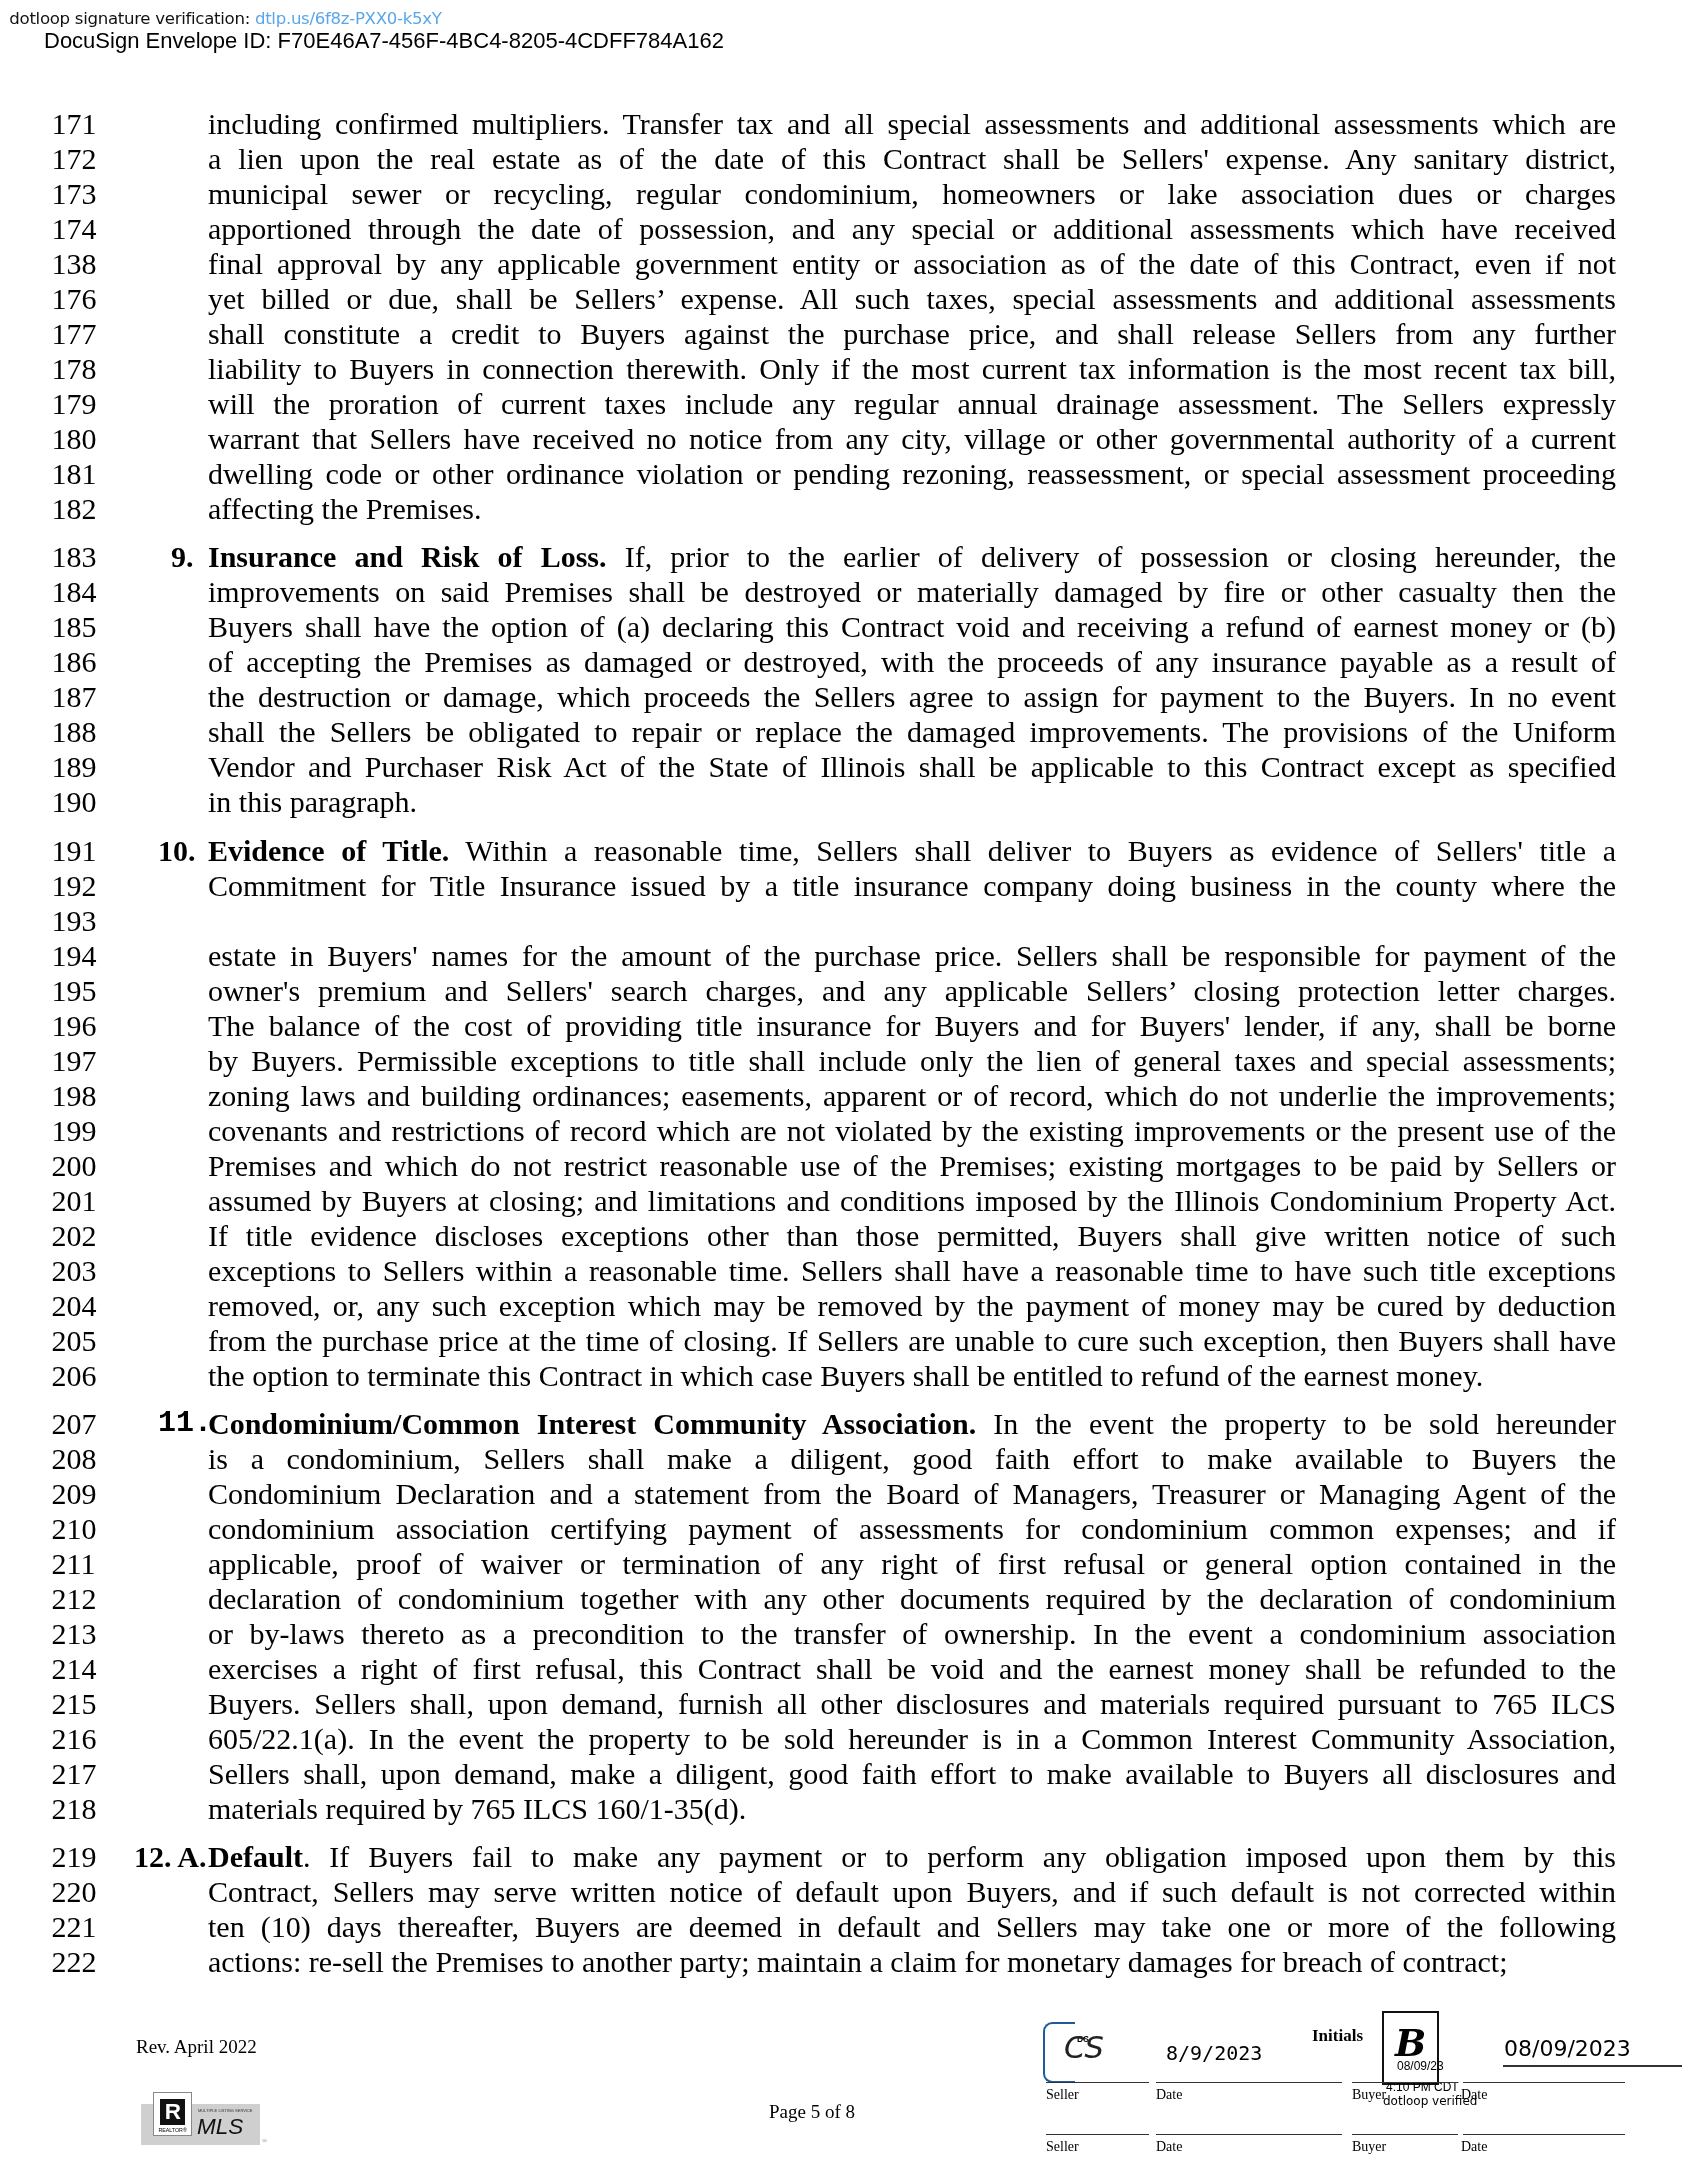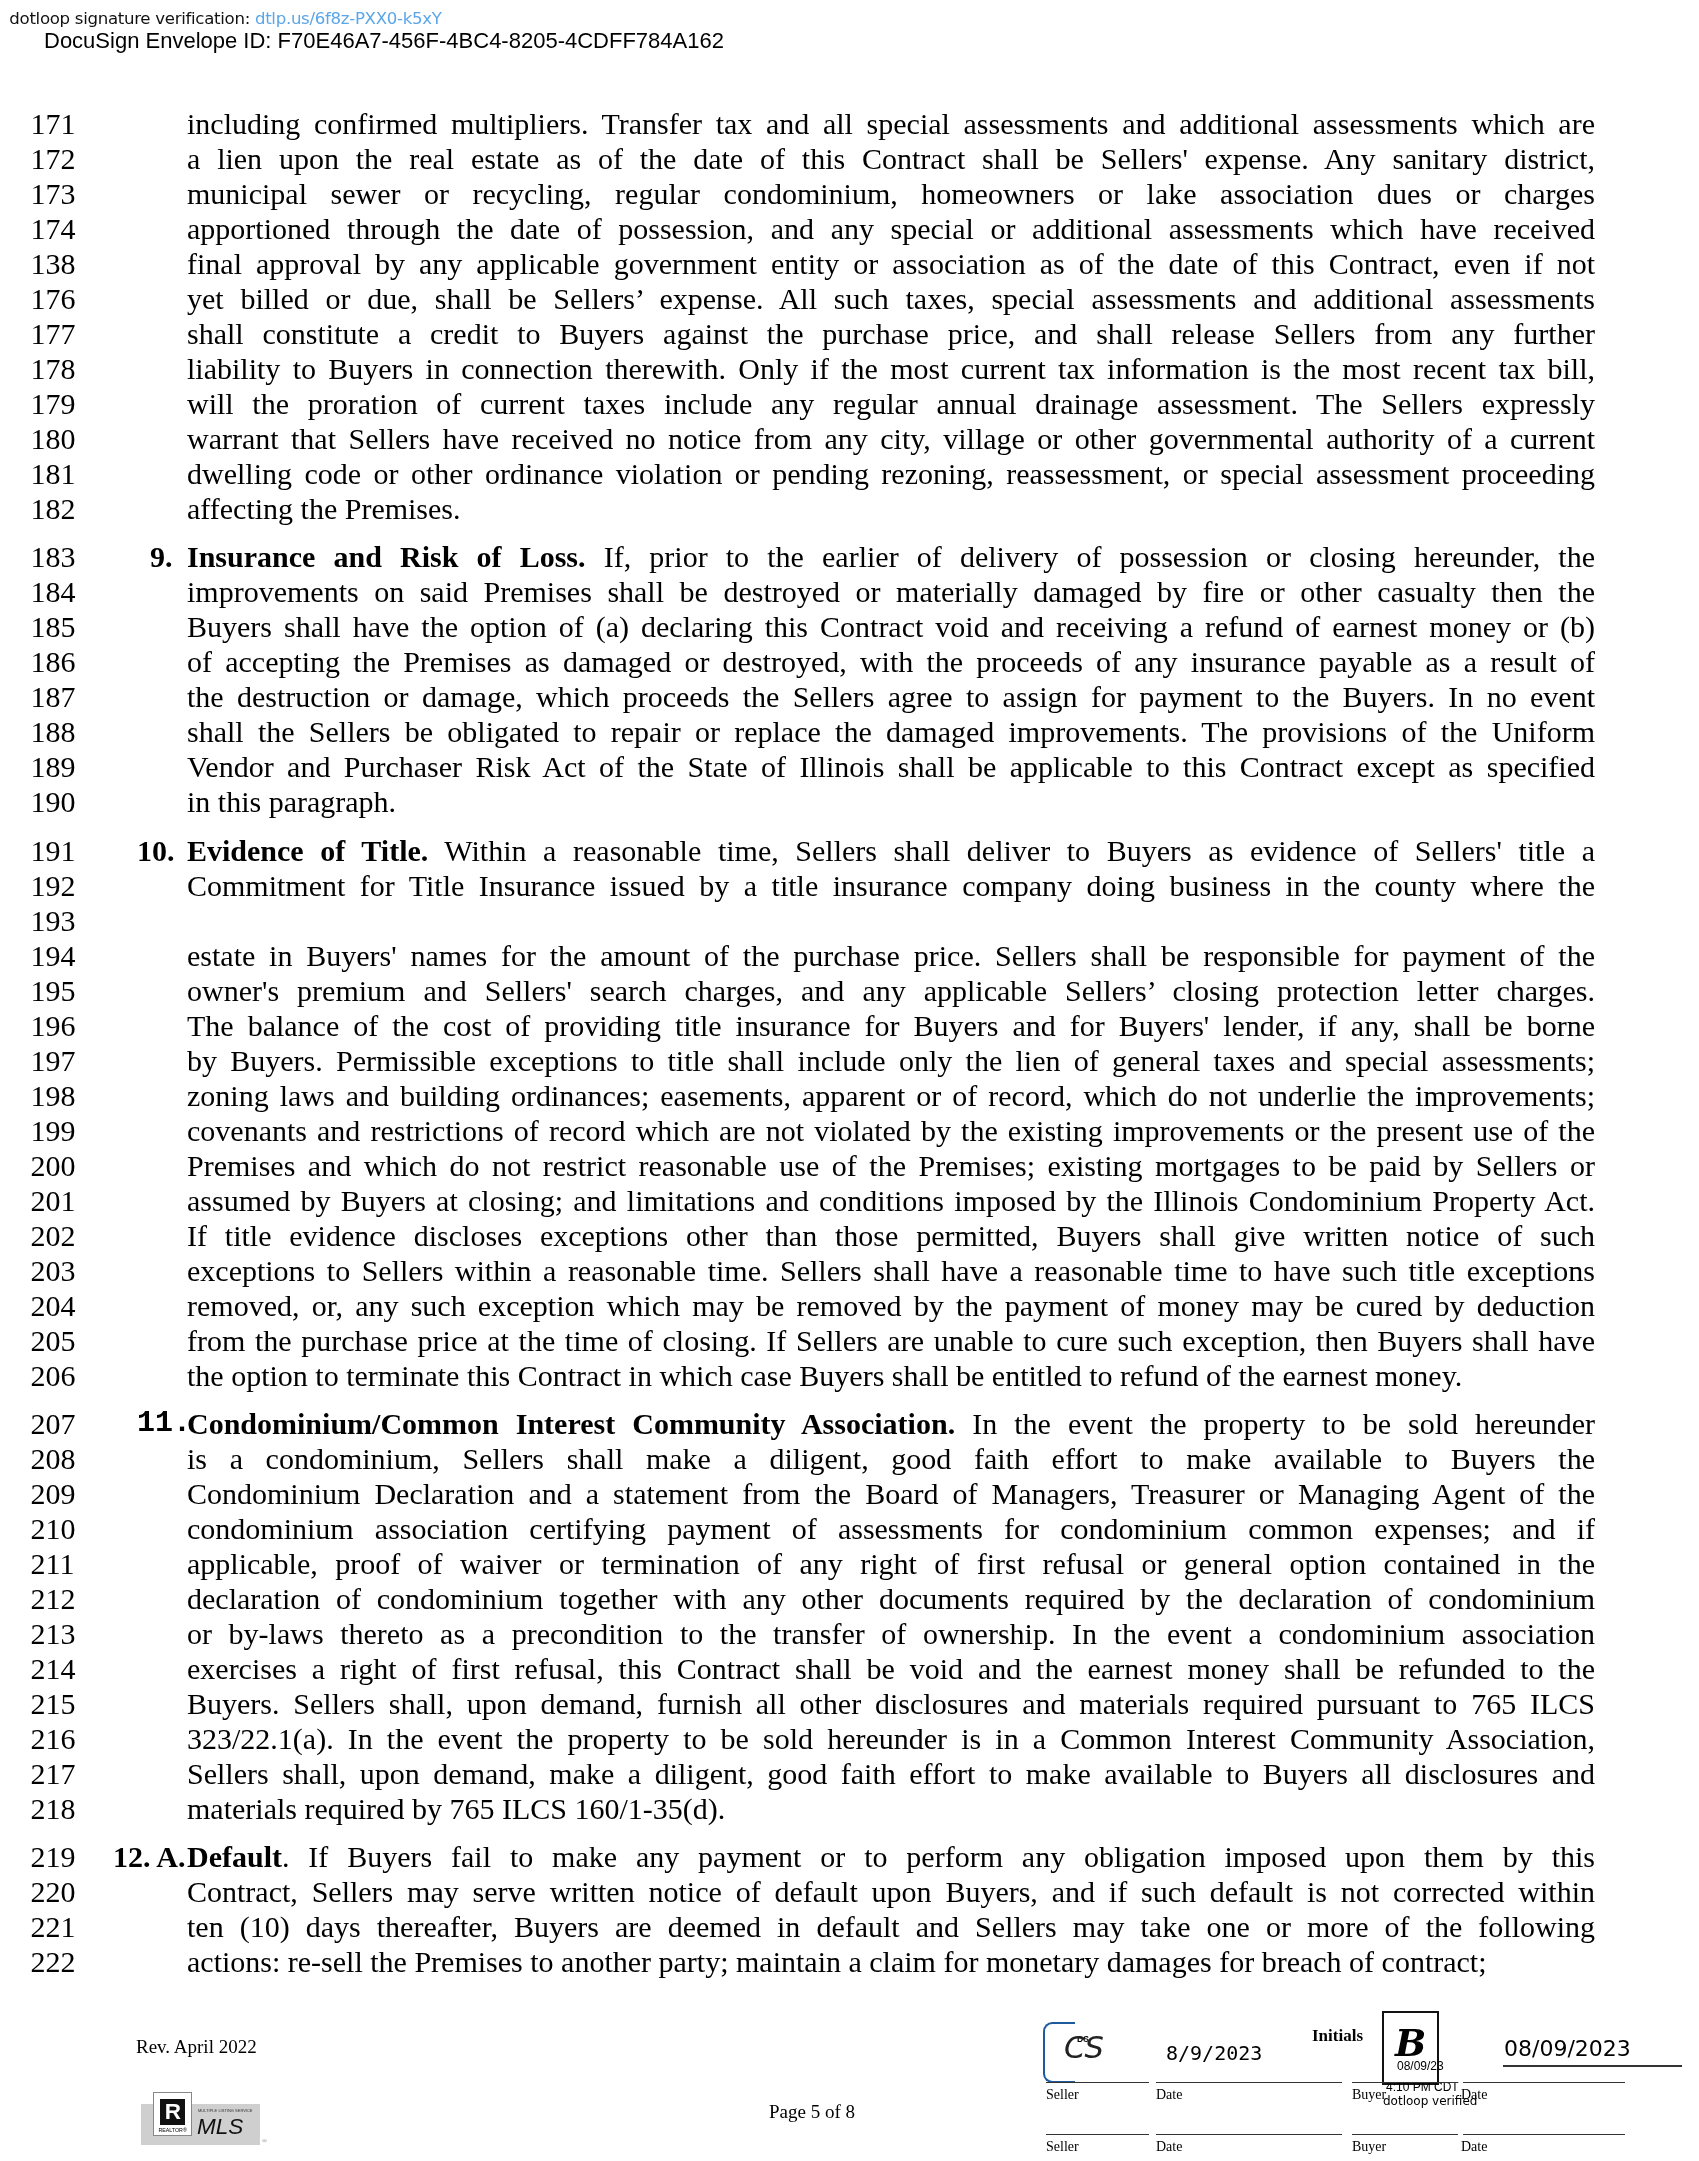--- a/index.html
+++ b/index.html
@@ -1,21 +1,21 @@
 <!DOCTYPE html>
 <html style="font-size:10.6px"><head>
 <meta charset="utf-8">
 <style>
   html, body { margin: 0; padding: 0; background: #ffffff; }
   body { width: 1700px; height: 2161px; position: relative; overflow: hidden; font-family: "Liberation Serif", serif; color: #000; }
   .verif { position: absolute; left: 9.3px; top: 9.3px; font-family: "DejaVu Sans", sans-serif; font-size: 16.6px; color: #111; letter-spacing: -0.3px; }
   .verif a { color: #5aa6e8; text-decoration: none; }
   .envelope { position: absolute; left: 44px; top: 28px; font-family: "Liberation Sans", sans-serif; font-size: 22px; color: #000; }
   .doc { position: absolute; left: 0; top: 106px; width: 1700px; }
-  .section { margin-bottom: 13.3px; }
+  .section { margin-bottom: 13.3px; margin-left: 21px; }
   .line { position: relative; height: 35px; font-size: 30px; line-height: 35px; }
   .ln { position: absolute; left: 30.5px; width: 60px; text-align: left; }
   .txt { position: absolute; left: 187px; width: 1408px; text-align: justify; text-align-last: justify; white-space: nowrap; overflow: visible; }
   .txt.last { text-align-last: left; }
   .num { position: absolute; font-weight: bold; }
   b { font-weight: bold; }
   .footer-rev { position: absolute; left: 136px; top: 2036px; font-size: 19px; }
   .page-num { position: absolute; left: 769px; top: 2101px; font-size: 19px; }
   .logo { position: absolute; left: 140px; top: 2089px; width: 126px; height: 60px; }
   .logo .gray { position: absolute; left: 1.3px; top: 14.6px; width: 119px; height: 41px; background: #cfcfcf; }
@@ -232,21 +232,21 @@
       <div class="line">
         <span class="ln">214</span>
         <span class="txt">exercises a right of first refusal, this Contract shall be void and the earnest money shall be refunded to the</span>
       </div>
       <div class="line">
         <span class="ln">215</span>
         <span class="txt">Buyers. Sellers shall, upon demand, furnish all other disclosures and materials required pursuant to 765 ILCS</span>
       </div>
       <div class="line">
         <span class="ln">216</span>
-        <span class="txt">323/22.1(a).  In the event the property to be sold hereunder is in a Common Interest Community Association,</span>
+        <span class="txt">605/22.1(a).  In the event the property to be sold hereunder is in a Common Interest Community Association,</span>
       </div>
       <div class="line">
         <span class="ln">217</span>
         <span class="txt">Sellers shall, upon demand, make a diligent, good faith effort to make available to Buyers all disclosures and</span>
       </div>
       <div class="line">
         <span class="ln">218</span>
         <span class="txt last">materials required by 765 ILCS 160/1-35(d).</span>
       </div>
     </div>

